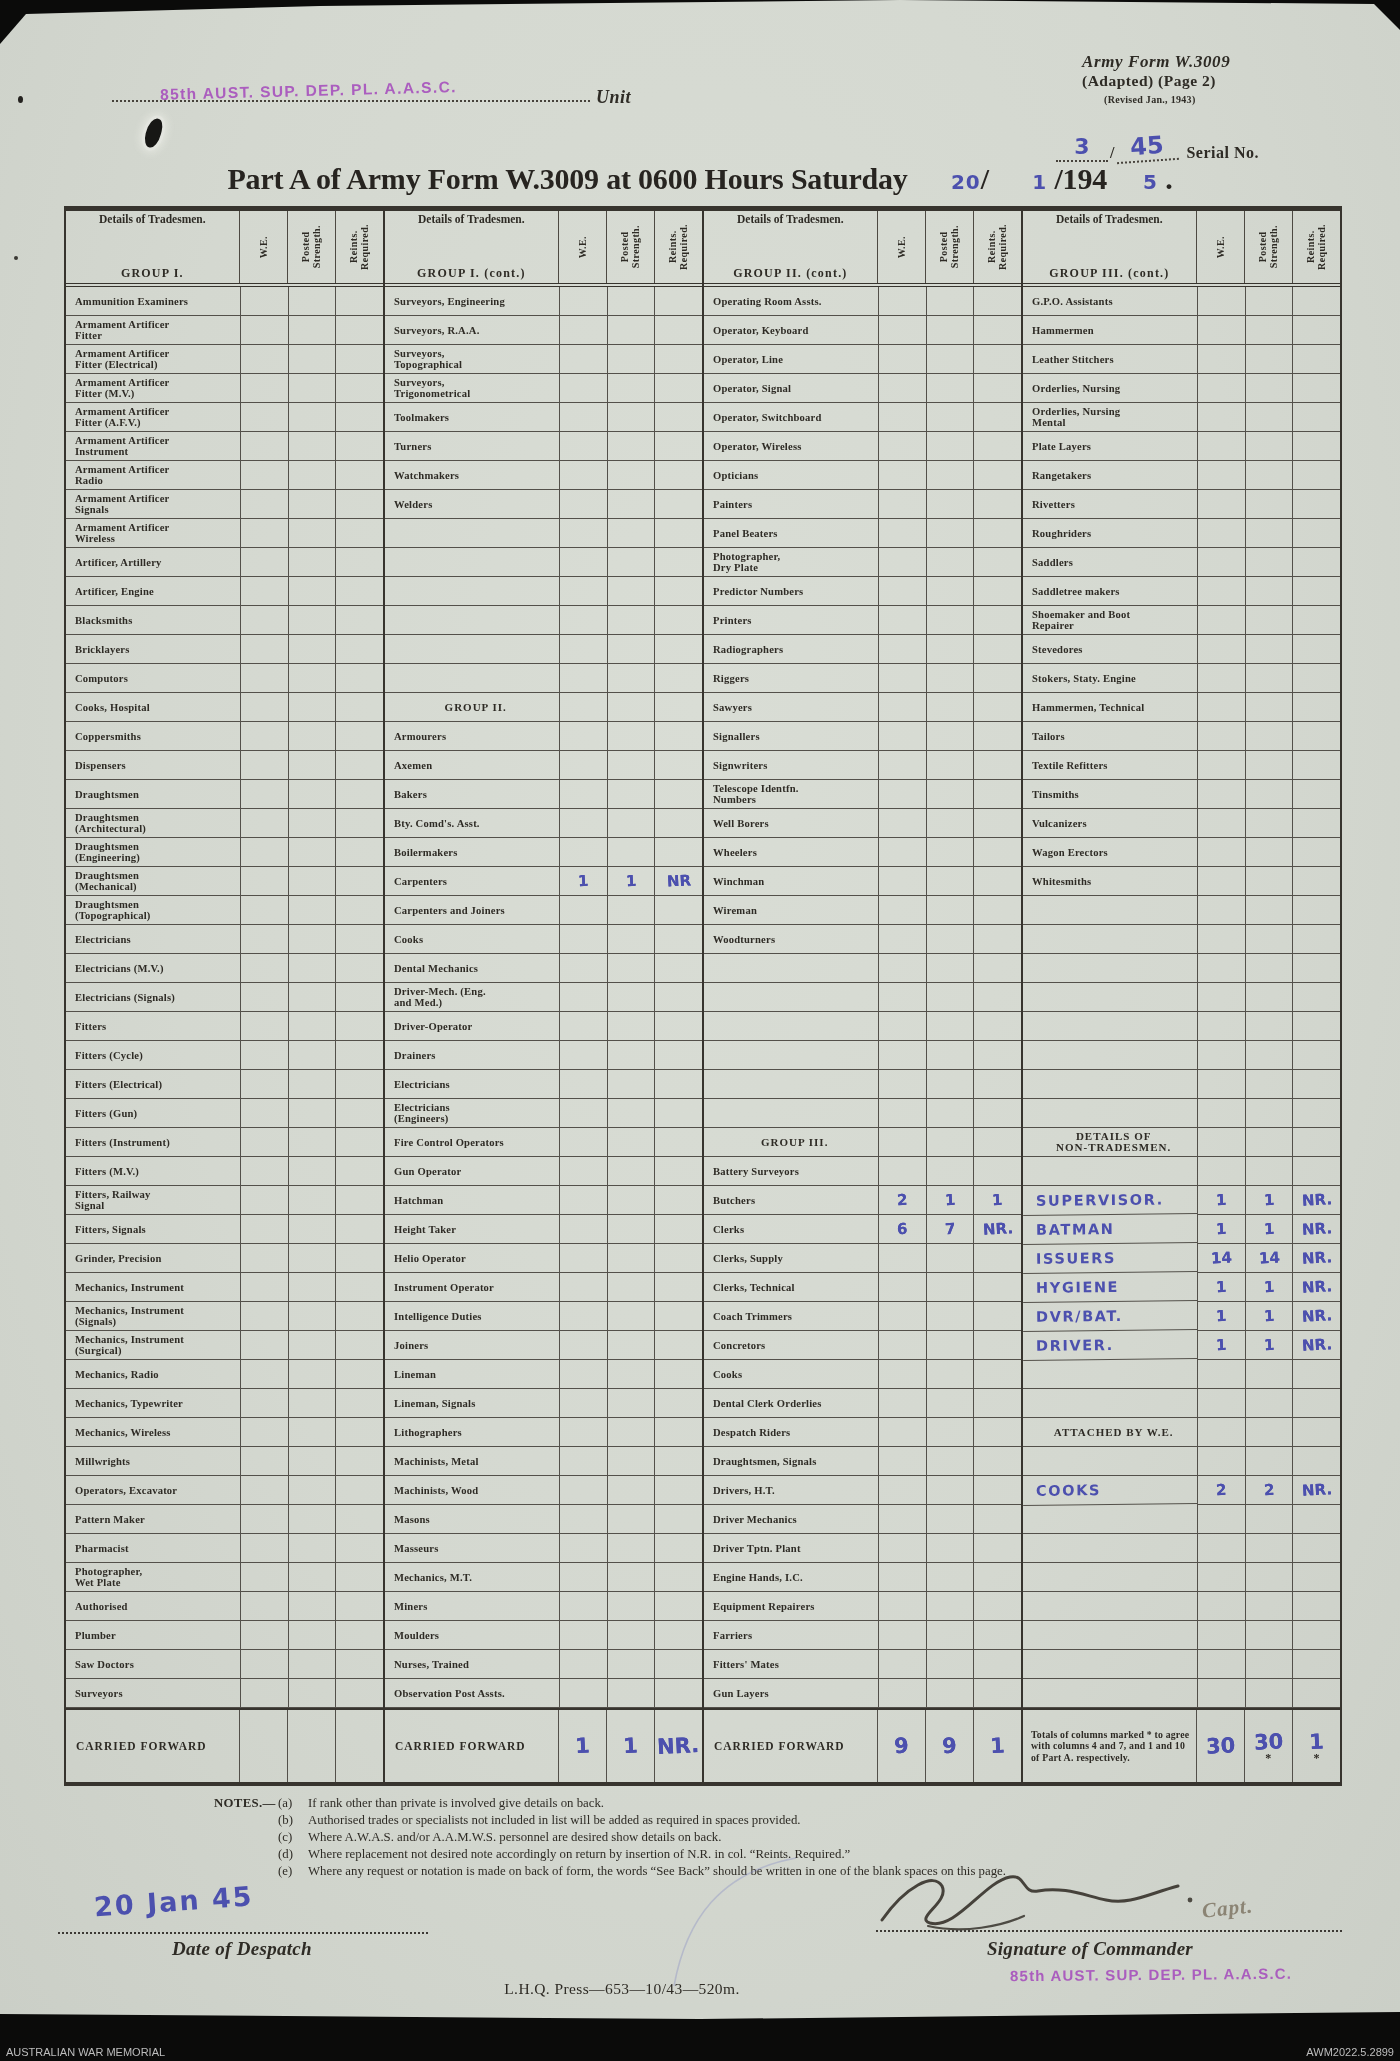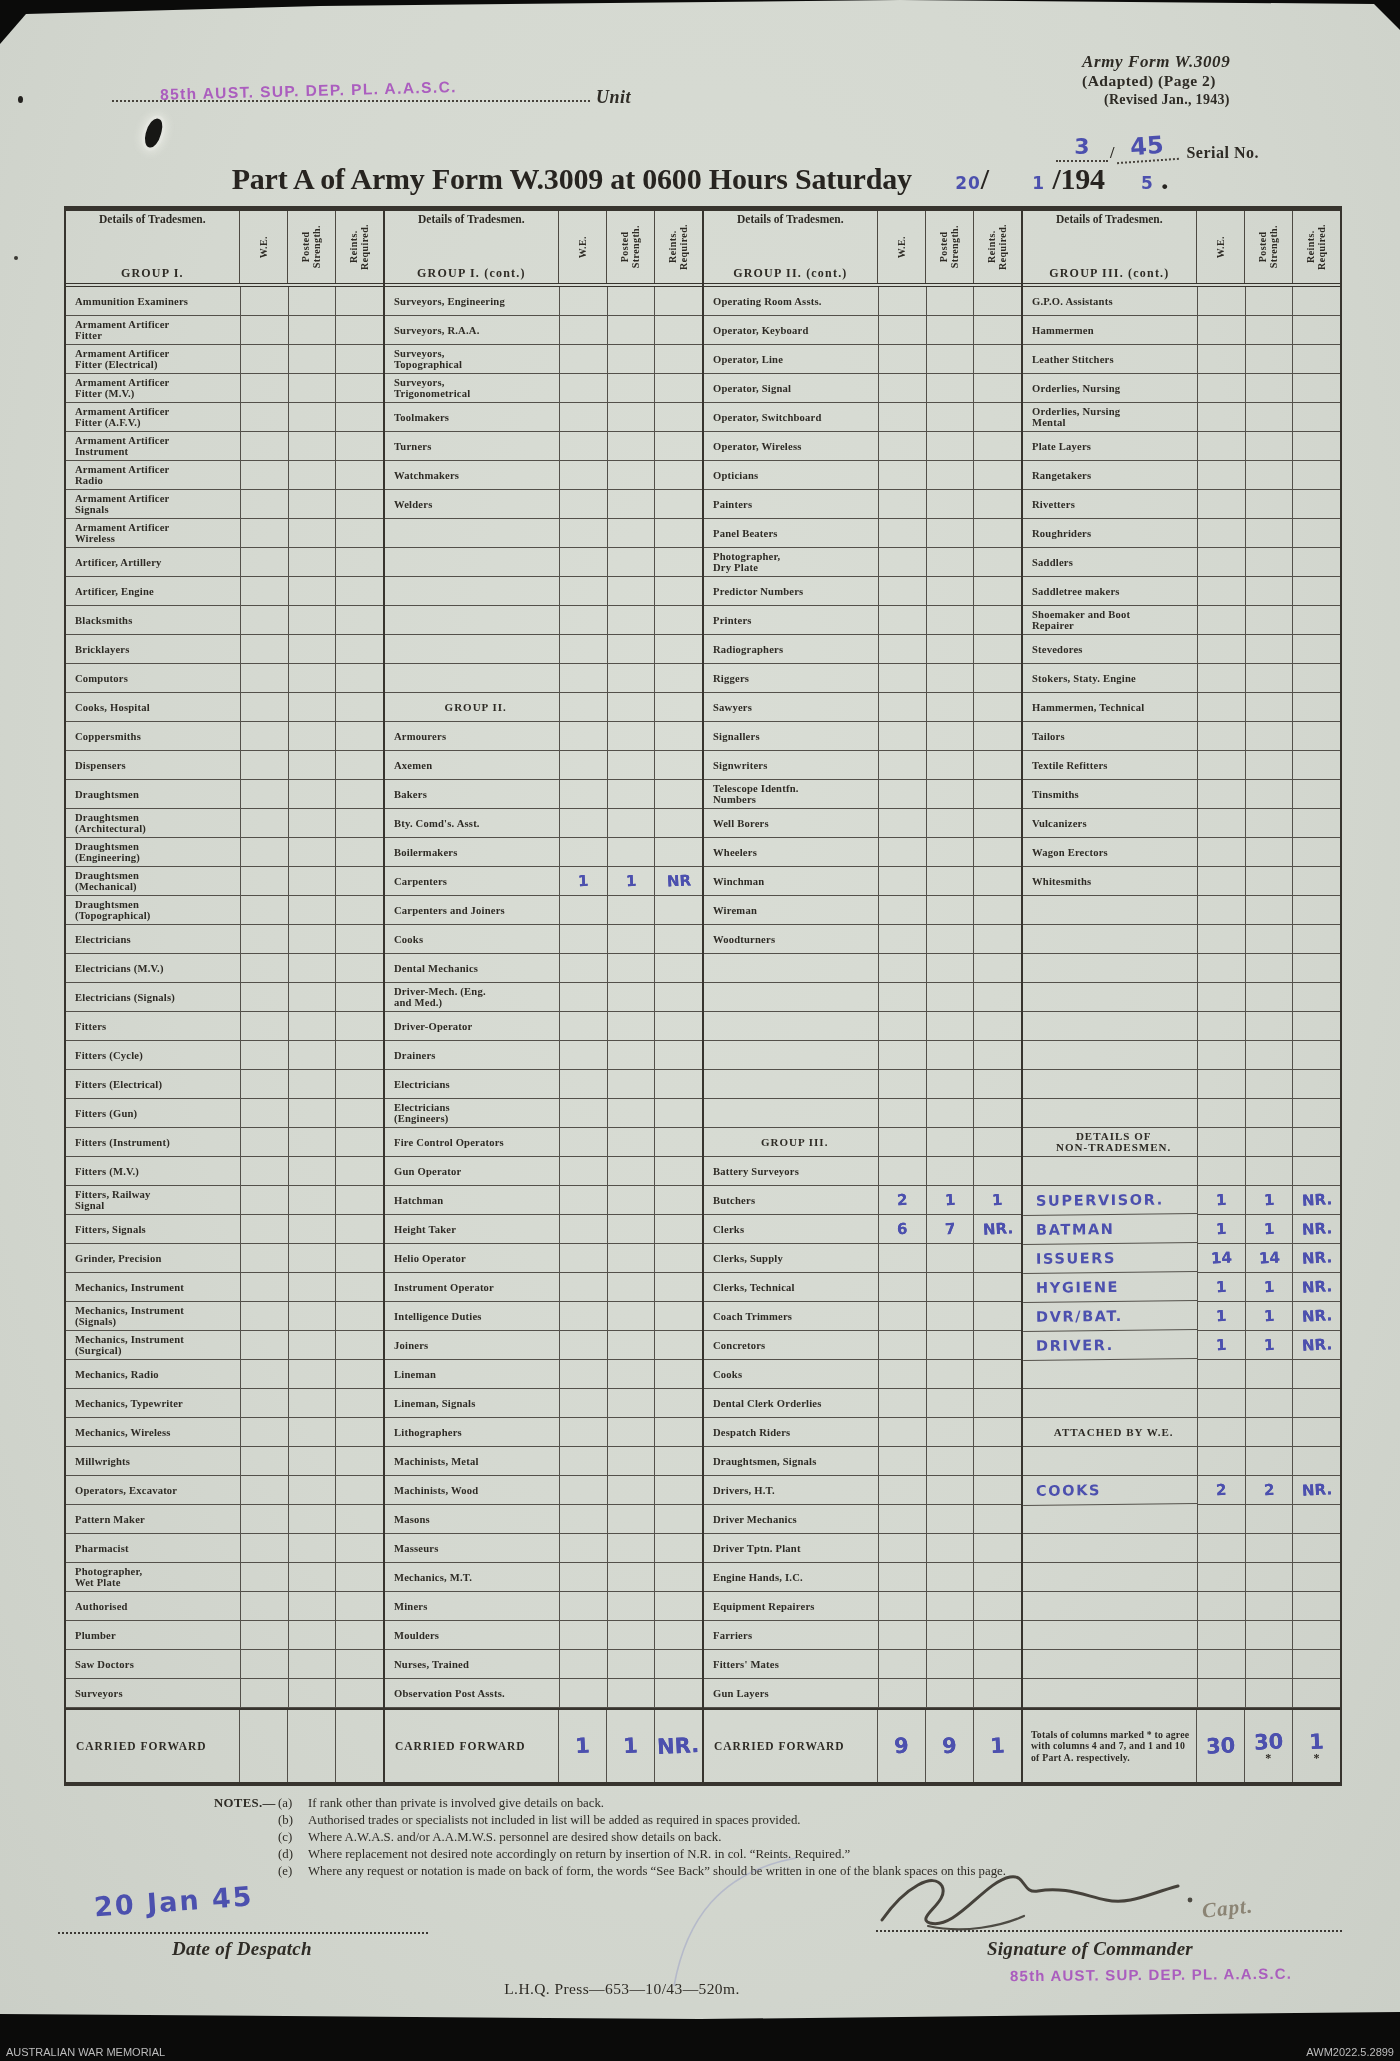--- a/index.html
+++ b/index.html
@@ -24,34 +24,34 @@
   
   .unit-line{position:absolute;left:112px;top:72px;width:552px;height:30px;}
   .unit-dots{position:absolute;left:0;bottom:0;width:478px;border-bottom:2px dotted #46423b;height:0;}
   .unit-word{position:absolute;left:484px;bottom:-6px;font-size:18px;font-style:italic;font-weight:bold;letter-spacing:.5px;}
   .stamp-top{position:absolute;left:48px;bottom:2px;transform:rotate(-1.5deg);
     color:rgba(165,76,188,.88);font-family:"Liberation Sans",sans-serif;font-weight:bold;
     font-size:15.5px;letter-spacing:1.4px;white-space:nowrap;}
   .form-id{position:absolute;left:1082px;top:52px;width:240px;line-height:19px;}
   .form-id .l1{font-style:italic;font-weight:bold;font-size:17px;letter-spacing:.6px;}
   .form-id .l2{font-size:15.5px;font-weight:bold;letter-spacing:.5px;}
-  .form-id .l3{font-size:14px;font-weight:bold;margin-left:22px;letter-spacing:.3px;}
+  .form-id .l3{font-size:10px;font-weight:bold;margin-left:22px;letter-spacing:.3px;}
   .serial-line{position:absolute;left:1056px;top:126px;display:flex;align-items:flex-end;height:36px;}
   .serial-line .seg{border-bottom:2px dotted #46423b;text-align:center;}
   .serial-line .hw{font-family:"DejaVu Sans",sans-serif;font-weight:bold;color:#4c50ae;}
   .serial-line .s1{width:52px;font-size:22px;}
   .serial-line .s2{width:62px;font-size:24px;transform:rotate(-4deg);}
   .serial-line .slash{font-size:16px;font-weight:bold;padding:0 2px;}
   .serial-line .lbl{font-size:16px;font-weight:bold;padding-left:8px;letter-spacing:.5px;}
 
   .title{position:absolute;left:0;width:1400px;text-align:center;font-weight:bold;color:#272420;}
   .title.t1{top:122px;font-size:30px;letter-spacing:-.2px;}
   .title.t2{top:162px;font-size:30px;letter-spacing:-.2px;}
   .hw-ink{font-family:"DejaVu Sans",sans-serif;color:#4c50ae;font-weight:bold;}
-  .t2 .hw-ink{font-size:17px;letter-spacing:1px;margin-left:36px;}
+  .t2 .hw-ink{font-size:20px;letter-spacing:1px;margin-left:36px;}
 
   
   .table{position:absolute;left:64px;top:206px;width:1274px;display:flex;
     border:2px solid #37342e;border-top-width:5px;border-bottom-width:4px;background:transparent;}
   .group{flex:1 1 0;display:flex;flex-direction:column;min-width:0;}
   .group + .group{border-left:2.5px solid #37342e;}
   .g-head{height:72px;display:flex;border-bottom:4px double #37342e;}
   .g-head .hl{width:55%;display:flex;flex-direction:column;justify-content:center;align-items:center;text-align:center;gap:36px;}
   .g-head .hl .sub{font-size:11.5px;font-weight:bold;width:110px;line-height:13px;}
   .g-head .hl .nm{font-size:12px;font-weight:bold;letter-spacing:1.2px;margin-top:4px;white-space:nowrap;}

